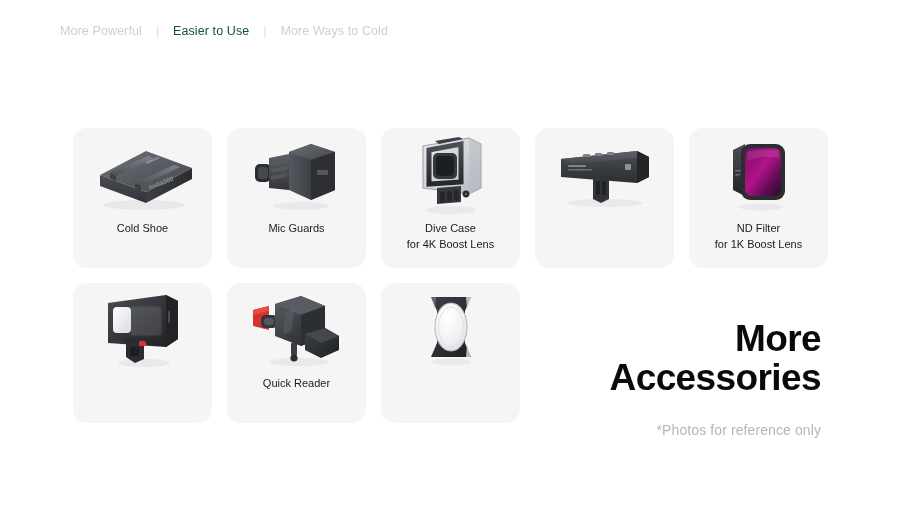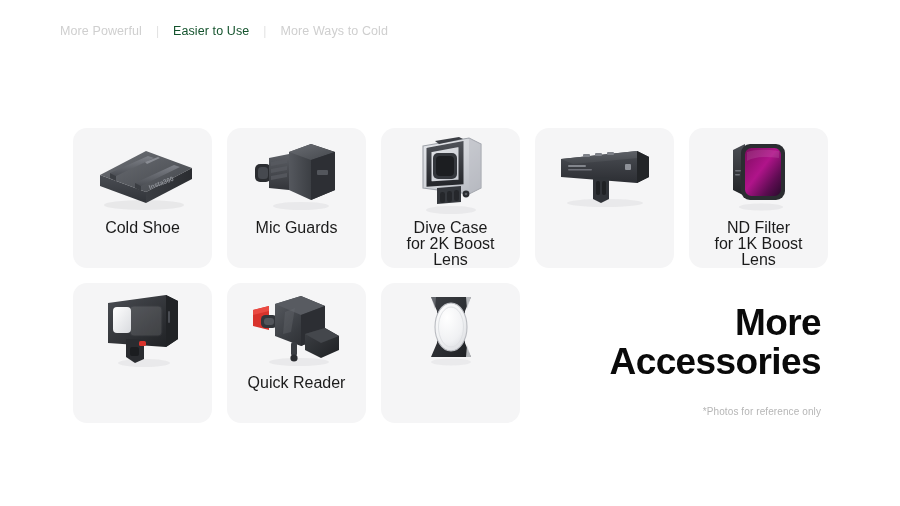--- a/index.html
+++ b/index.html
@@ -66,46 +66,46 @@
   .card-img {
     height: 92px;
     width: 100%;
     display: flex;
     align-items: center;
     justify-content: center;
     position: relative;
   }
   .card-label {
     text-align: center;
-    font-size: 16px;
+    font-size: 11px;
     line-height: 16px;
     color: #1b1b1b;
     white-space: pre-line;
     padding: 0 6px;
   }
 
   
   .headline-block {
     position: absolute;
     right: 79px;
-    top: 303px;
+    top: 319px;
     width: 330px;
     text-align: right;
   }
   .headline {
     font-size: 37px;
     line-height: 39px;
     font-weight: 700;
     color: #0a0a0a;
     letter-spacing: -0.6px;
     white-space: pre-line;
   }
   .subnote {
     margin-top: 25px;
-    font-size: 10px;
+    font-size: 14px;
     color: #b6b6b6;
     letter-spacing: .1px;
   }
 
   
   svg { display:block; overflow: visible; }
 </style>
 </head>
 <body>
 
@@ -224,21 +224,21 @@
 
         <path d="M26 56 L50 54 L50 70 L26 72 Z" fill="#35383d"></path>
         <rect x="29" y="60" width="5" height="11" rx="2.2" fill="#25272b"></rect>
         <rect x="36" y="59" width="5" height="11" rx="2.2" fill="#25272b"></rect>
         <rect x="43" y="58" width="5" height="11" rx="2.2" fill="#25272b"></rect>
         <circle cx="55" cy="62" r="3.4" fill="#2a2c30"></circle>
         <circle cx="55" cy="62" r="1.3" fill="#5b5e64"></circle>
       </svg>
     </div>
     <div class="card-label">Dive Case
-for 2K Boost Lens</div>
+for 4K Boost Lens</div>
   </div>
 
   <div class="card">
     <div class="card-img">
       <svg width="104" height="74" viewBox="0 0 104 74">
         <defs>
           <linearGradient id="bb-top" x1="0" y1="0" x2="0" y2="1">
             <stop offset="0" stop-color="#5e6167"></stop>
               <stop offset="1" stop-color="#45484d"></stop>
           </linearGradient>

